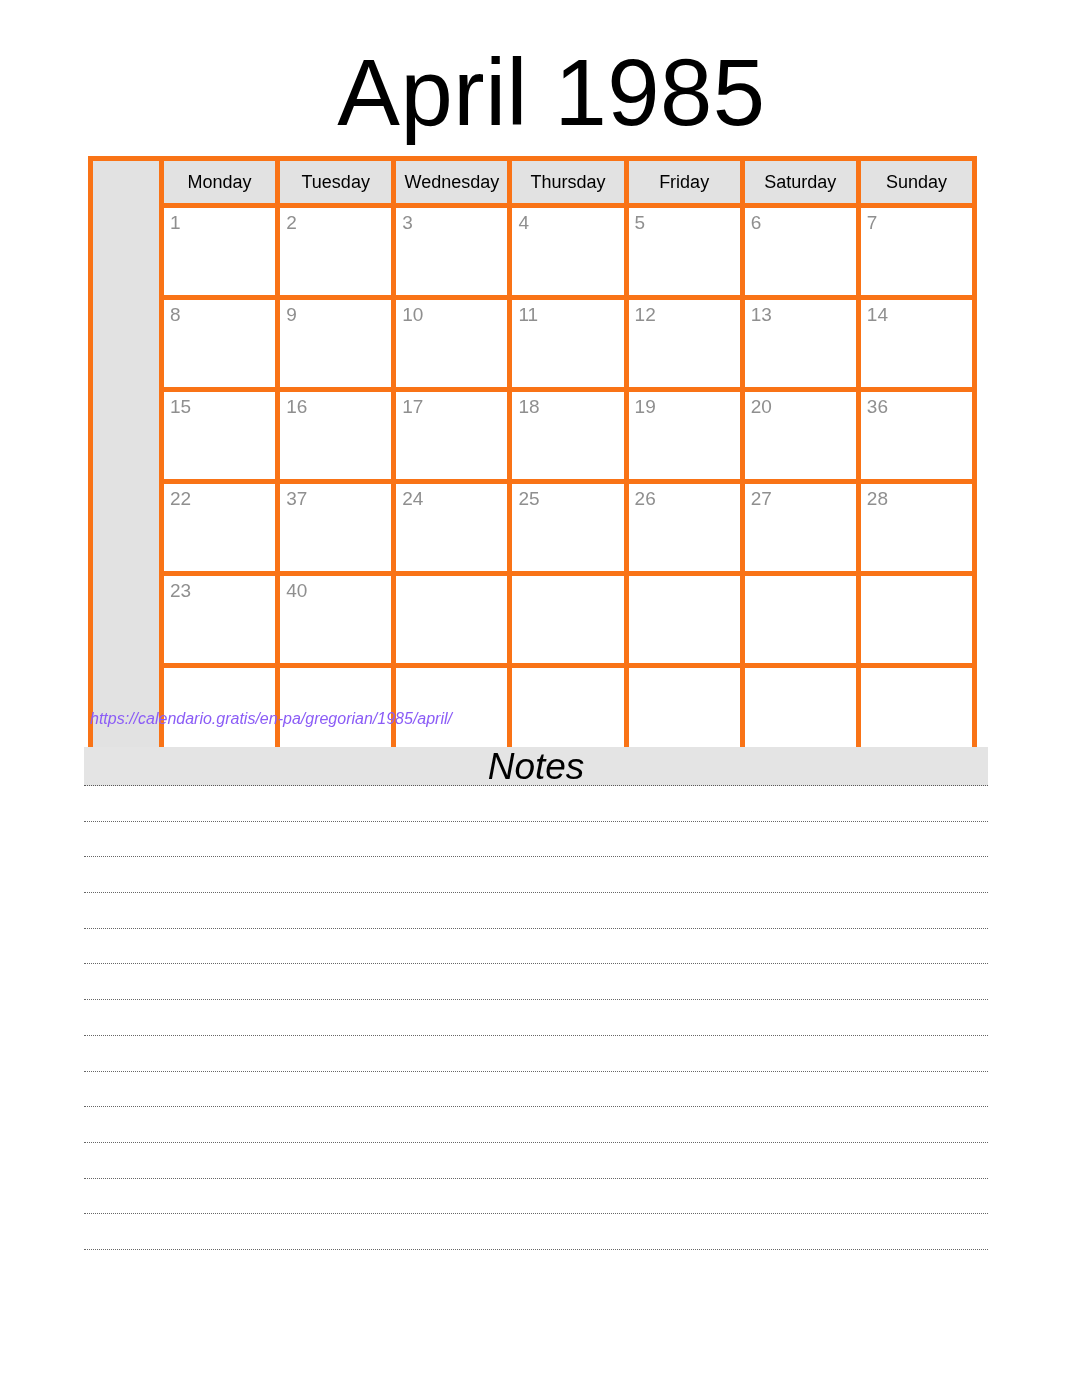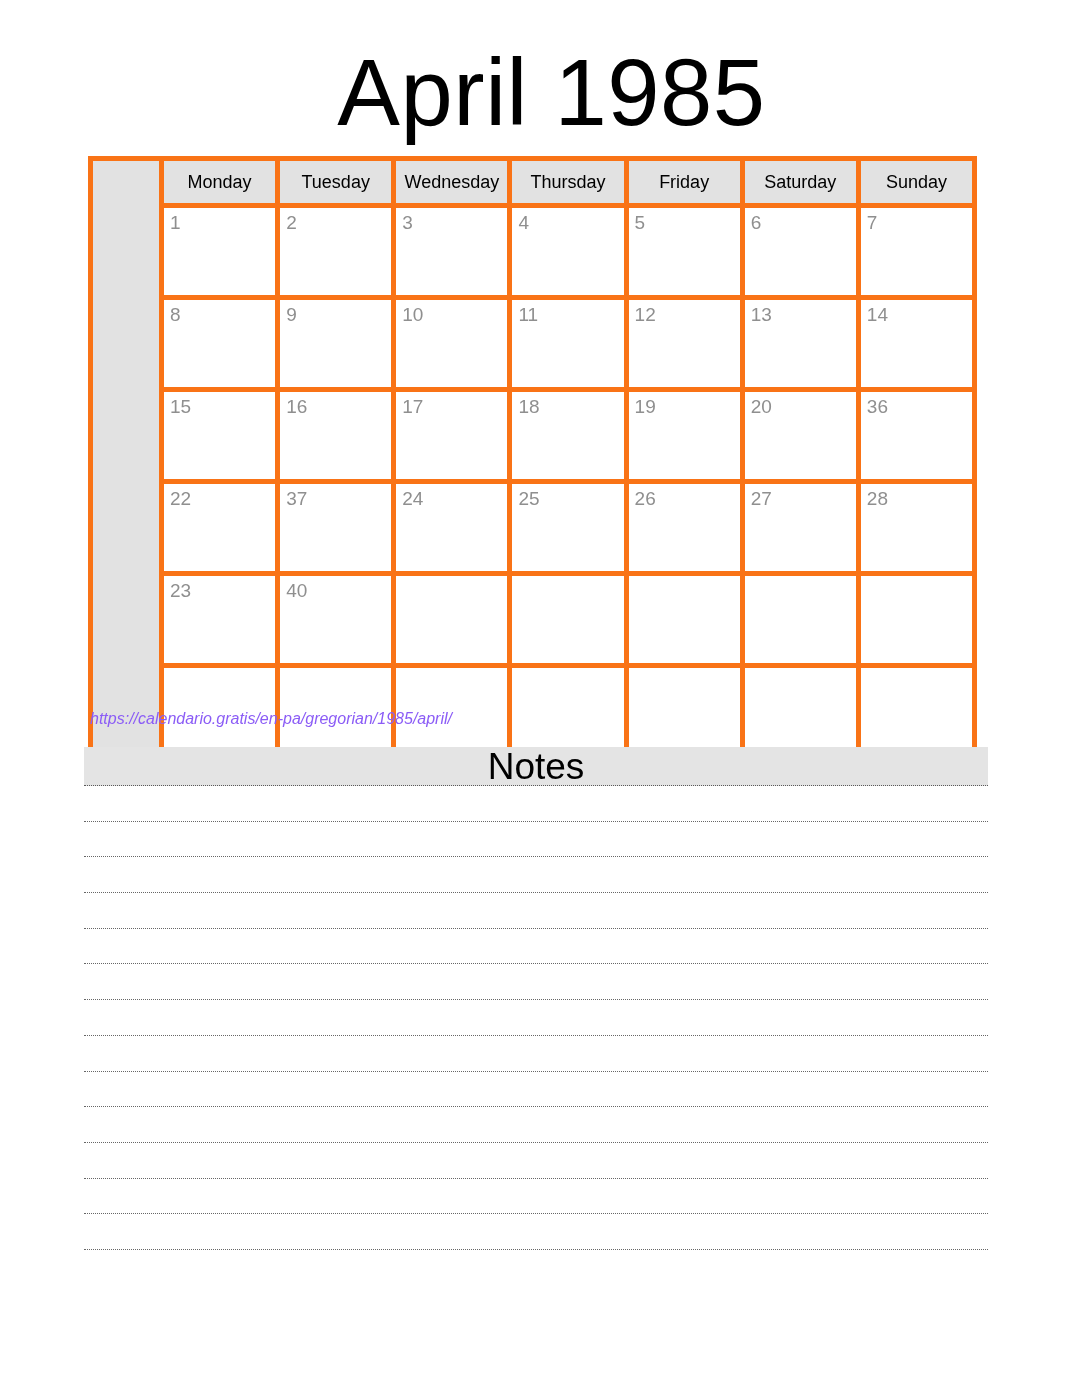--- a/index.html
+++ b/index.html
@@ -86,20 +86,21 @@
     width: 904px;
   }
   .notes-bar {
     height: 38px;
     background: #e4e4e4;
     border-bottom: 1px dotted #5a5a5a;
     text-align: center;
     font-size: 37px;
     line-height: 39px;
     color: #000000;
+    font-style: italic;
   }
   .notes-line {
     height: 34.7px;
     border-bottom: 1px dotted #666666;
   }
 </style>
 </head>
 <body>
 
 <h1 class="page-title">April 1985</h1>

